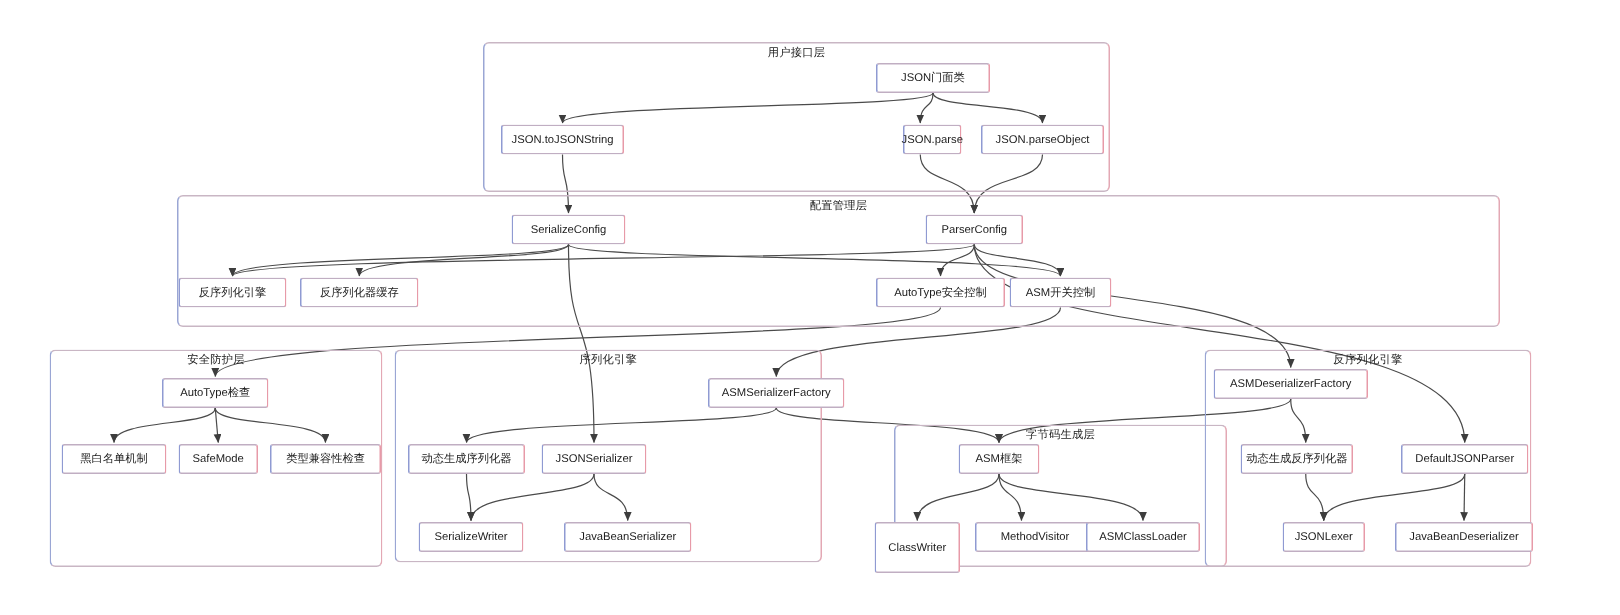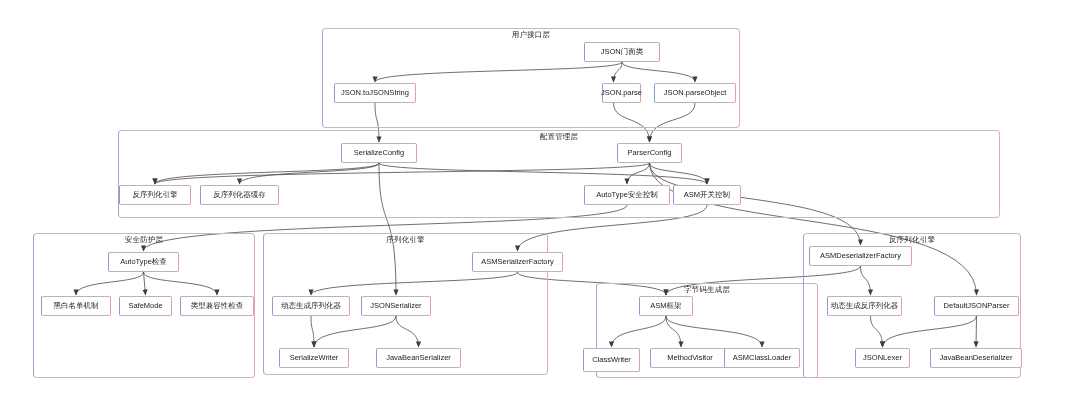--- a/index.html
+++ b/index.html
@@ -185,21 +185,21 @@
       </div>
       <div class="node" style="left: 279px; top: 348px; width: 70px; height: 20px;">
         <span>SerializeWriter</span>
       </div>
       <div class="node" style="left: 376px; top: 348px; width: 85px; height: 20px;">
         <span>JavaBeanSerializer</span>
       </div>
       <div class="node" style="left: 639px; top: 296px; width: 54px; height: 20px;">
         <span>ASM框架</span>
       </div>
-      <div class="node" style="left: 583px; top: 348px; width: 57px; height: 24px;">
+      <div class="node" style="left: 583px; top: 348px; width: 57px; height: 34px;">
         <span>ClassWriter</span>
       </div>
       <div class="node" style="left: 650px; top: 348px; width: 80px; height: 20px;">
         <span>MethodVisitor</span>
       </div>
       <div class="node" style="left: 724px; top: 348px; width: 76px; height: 20px;">
         <span>ASMClassLoader</span>
       </div>
       <div class="node" style="left: 809px; top: 246px; width: 103px; height: 20px;">
         <span>ASMDeserializerFactory</span>

